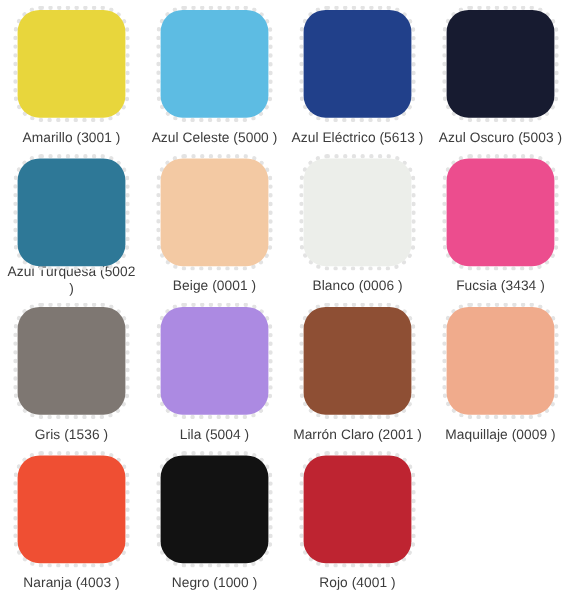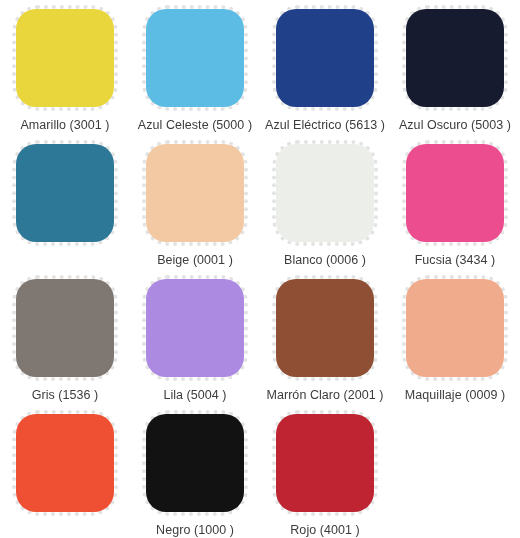--- a/index.html
+++ b/index.html
@@ -104,20 +104,21 @@
         <span class="swatch-dots" style="border-color: rgb(227, 227, 227);"></span>
         <span class="swatch-chip" title="Azul Oscuro" style="background: rgb(23, 27, 48);"></span>
       </div>
       <div class="swatch-label">Azul Oscuro (5003 )</div>
     </div>
     <div class="swatch-cell">
       <div class="swatch-chip-wrap">
         <span class="swatch-dots" style="border-color: rgb(227, 227, 227);"></span>
         <span class="swatch-chip" title="Azul Turquesa" style="background: rgb(46, 120, 151);"></span>
       </div>
+      <div class="swatch-label">Azul Turquesa (5002 )</div>
     </div>
     <div class="swatch-cell">
       <div class="swatch-chip-wrap">
         <span class="swatch-dots" style="border-color: rgb(227, 227, 227);"></span>
         <span class="swatch-chip" title="Beige" style="background: rgb(243, 201, 163);"></span>
       </div>
       <div class="swatch-label">Beige (0001 )</div>
     </div>
     <div class="swatch-cell">
       <div class="swatch-chip-wrap">
@@ -159,20 +160,21 @@
         <span class="swatch-dots" style="border-color: rgb(227, 227, 227);"></span>
         <span class="swatch-chip" title="Maquillaje" style="background: rgb(240, 171, 140);"></span>
       </div>
       <div class="swatch-label">Maquillaje (0009 )</div>
     </div>
     <div class="swatch-cell">
       <div class="swatch-chip-wrap">
         <span class="swatch-dots" style="border-color: rgb(227, 227, 227);"></span>
         <span class="swatch-chip" title="Naranja" style="background: rgb(239, 79, 51);"></span>
       </div>
+      <div class="swatch-label">Naranja (4003 )</div>
     </div>
     <div class="swatch-cell">
       <div class="swatch-chip-wrap">
         <span class="swatch-dots" style="border-color: rgb(227, 227, 227);"></span>
         <span class="swatch-chip" title="Negro" style="background: rgb(18, 18, 18);"></span>
       </div>
       <div class="swatch-label">Negro (1000 )</div>
     </div>
     <div class="swatch-cell">
       <div class="swatch-chip-wrap">

